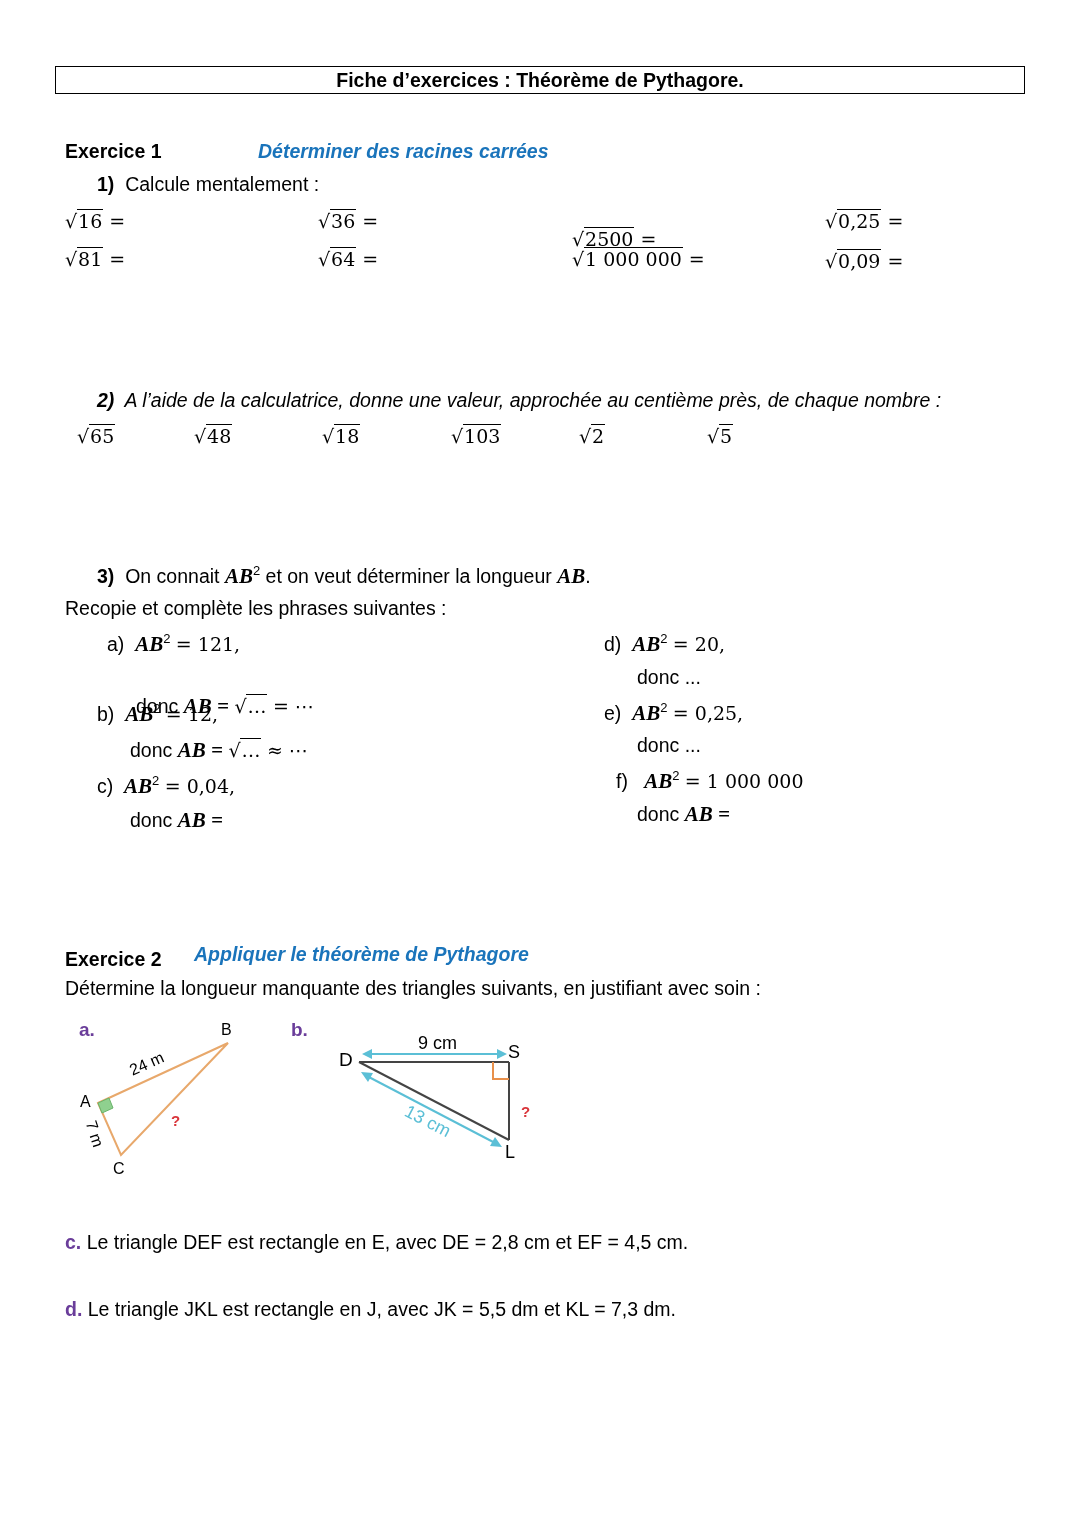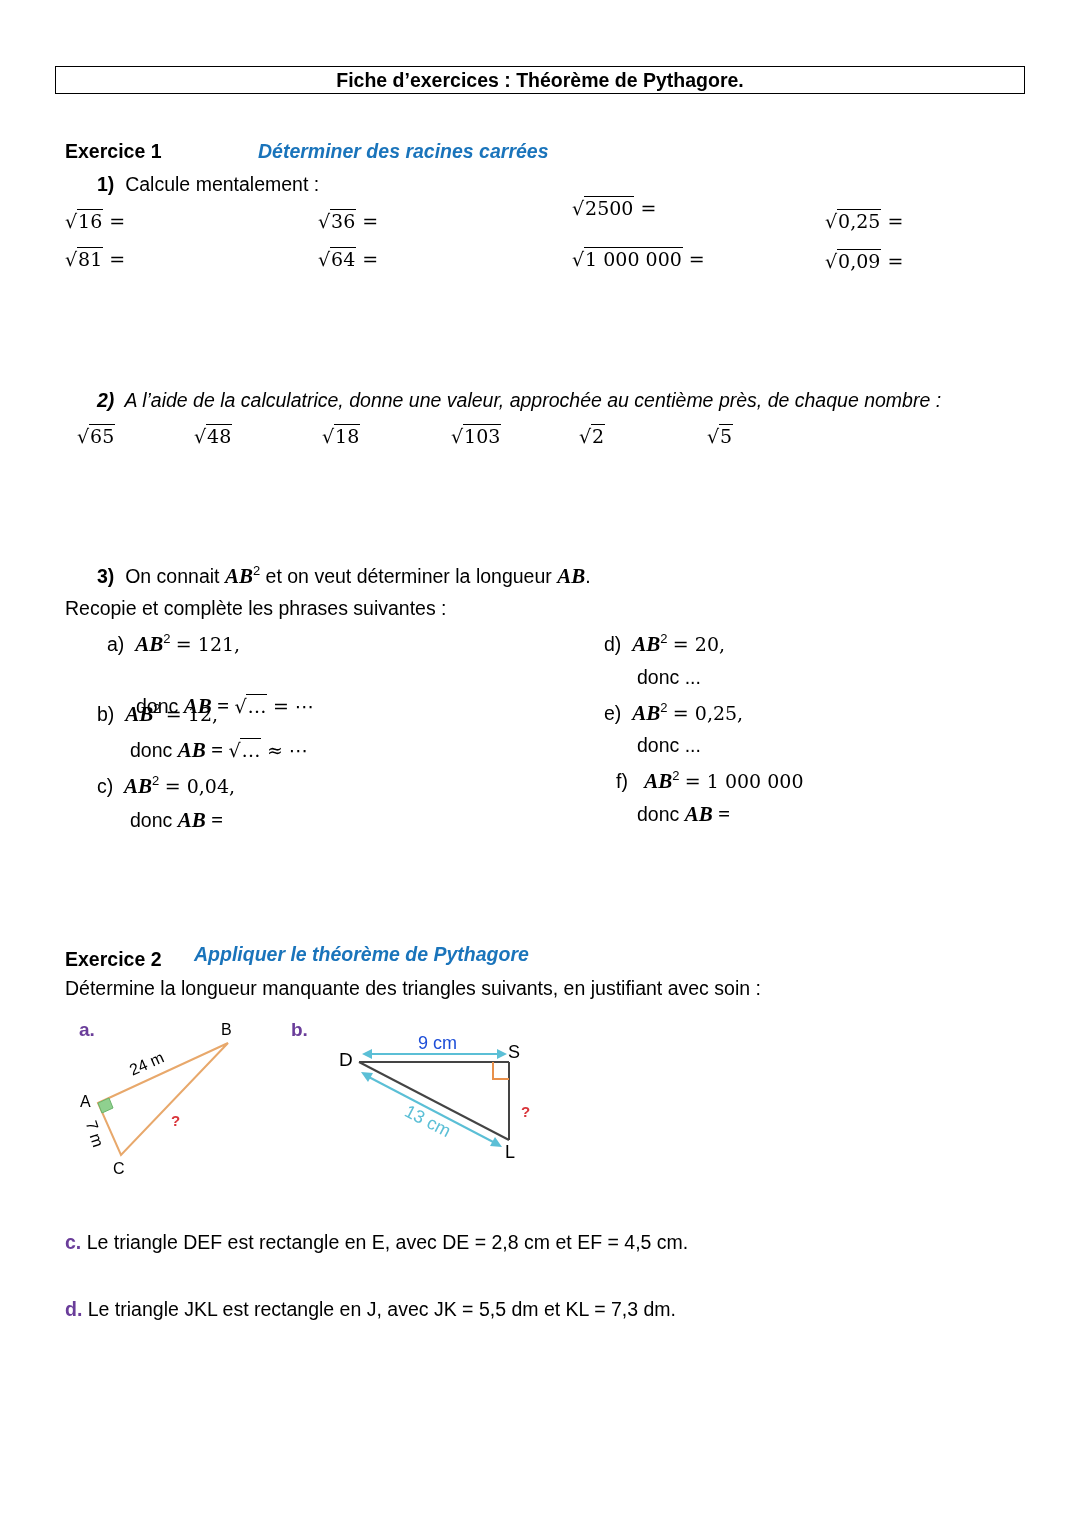--- a/index.html
+++ b/index.html
@@ -26,21 +26,21 @@
 <div class="abs bold" style="left:65px;top:140px;">Exercice 1</div>
 <div class="abs blue" style="left:258px;top:140px;">Déterminer des racines carrées</div>
 
 <div class="abs" style="left:97px;top:173px;">
   <span class="bold">1)</span>&nbsp;
   <span>Calcule mentalement :</span>
 </div>
 
 <div class="abs math" style="left:65px;top:210px;"><span class="sqrt"><span class="rad">√</span><span class="under">16</span></span> <span>=</span></div>
 <div class="abs math" style="left:318px;top:210px;"><span class="sqrt"><span class="rad">√</span><span class="under">36</span></span> <span>=</span></div>
-<div class="abs math" style="left:572px;top:197px;"><span class="sqrt"><span class="rad">√</span><span class="under">2500</span></span> <span>=</span></div>
+<div class="abs math" style="left:572px;top:228px;"><span class="sqrt"><span class="rad">√</span><span class="under">2500</span></span> <span>=</span></div>
 <div class="abs math" style="left:825px;top:210px;"><span class="sqrt"><span class="rad">√</span><span class="under">0,25</span></span> <span>=</span></div>
 <div class="abs math" style="left:65px;top:248px;"><span class="sqrt"><span class="rad">√</span><span class="under">81</span></span> <span>=</span></div>
 <div class="abs math" style="left:318px;top:248px;"><span class="sqrt"><span class="rad">√</span><span class="under">64</span></span> <span>=</span></div>
 <div class="abs math" style="left:572px;top:248px;"><span class="sqrt"><span class="rad">√</span><span class="under">1 000 000</span></span> <span>=</span></div>
 <div class="abs math" style="left:825px;top:250px;"><span class="sqrt"><span class="rad">√</span><span class="under">0,09</span></span> <span>=</span></div>
 
 <div class="abs" style="left:97px;top:389px;font-style:italic;">
   <span class="bold">2)</span>&nbsp;
   <span>A l’aide de la calculatrice, donne une valeur, approchée au centième près, de chaque nombre :</span>
 </div>
@@ -140,21 +140,21 @@
     <polygon points="77,39 87,34 87,44" fill="#5bbfd6"></polygon>
     <polygon points="222,39 212,34 212,44" fill="#5bbfd6"></polygon>
     <line x1="80" y1="60" x2="212" y2="129" stroke="#5bbfd6" stroke-width="2"></line>
     <polygon points="76,57 88,58 83,67" fill="#5bbfd6"></polygon>
     <polygon points="217,132 205,131 210,122" fill="#5bbfd6"></polygon>
   </svg>
   <div class="abs purple" style="left:6px;top:4px;font-size:19px;">b.</div>
   <div class="abs" style="left:54px;top:34px;font-size:19px;">D</div>
   <div class="abs" style="left:223px;top:27px;font-size:18px;">S</div>
   <div class="abs" style="left:220px;top:127px;font-size:18px;">L</div>
-  <div class="abs" style="left:133px;top:18px;font-size:18px;color:#1d4ed8;">9 cm</div>
+  <div class="abs" style="left:133px;top:18px;font-size:18px;color:#000000;">9 cm</div>
   <div class="abs" style="left:118px;top:96px;font-size:18px;color:#5bbfd6;transform:rotate(27deg);">13 cm</div>
   <div class="abs" style="left:236px;top:88px;font-size:15px;color:#d9343a;font-weight:bold;">?</div>
 </div>
 
 <div class="abs" style="left:65px;top:1231px;">
   <span class="purple">c.</span>
   <span>Le triangle DEF est rectangle en E, avec DE = 2,8 cm et EF = 4,5 cm.</span>
 </div>
 <div class="abs" style="left:65px;top:1298px;">
   <span class="purple">d.</span>

